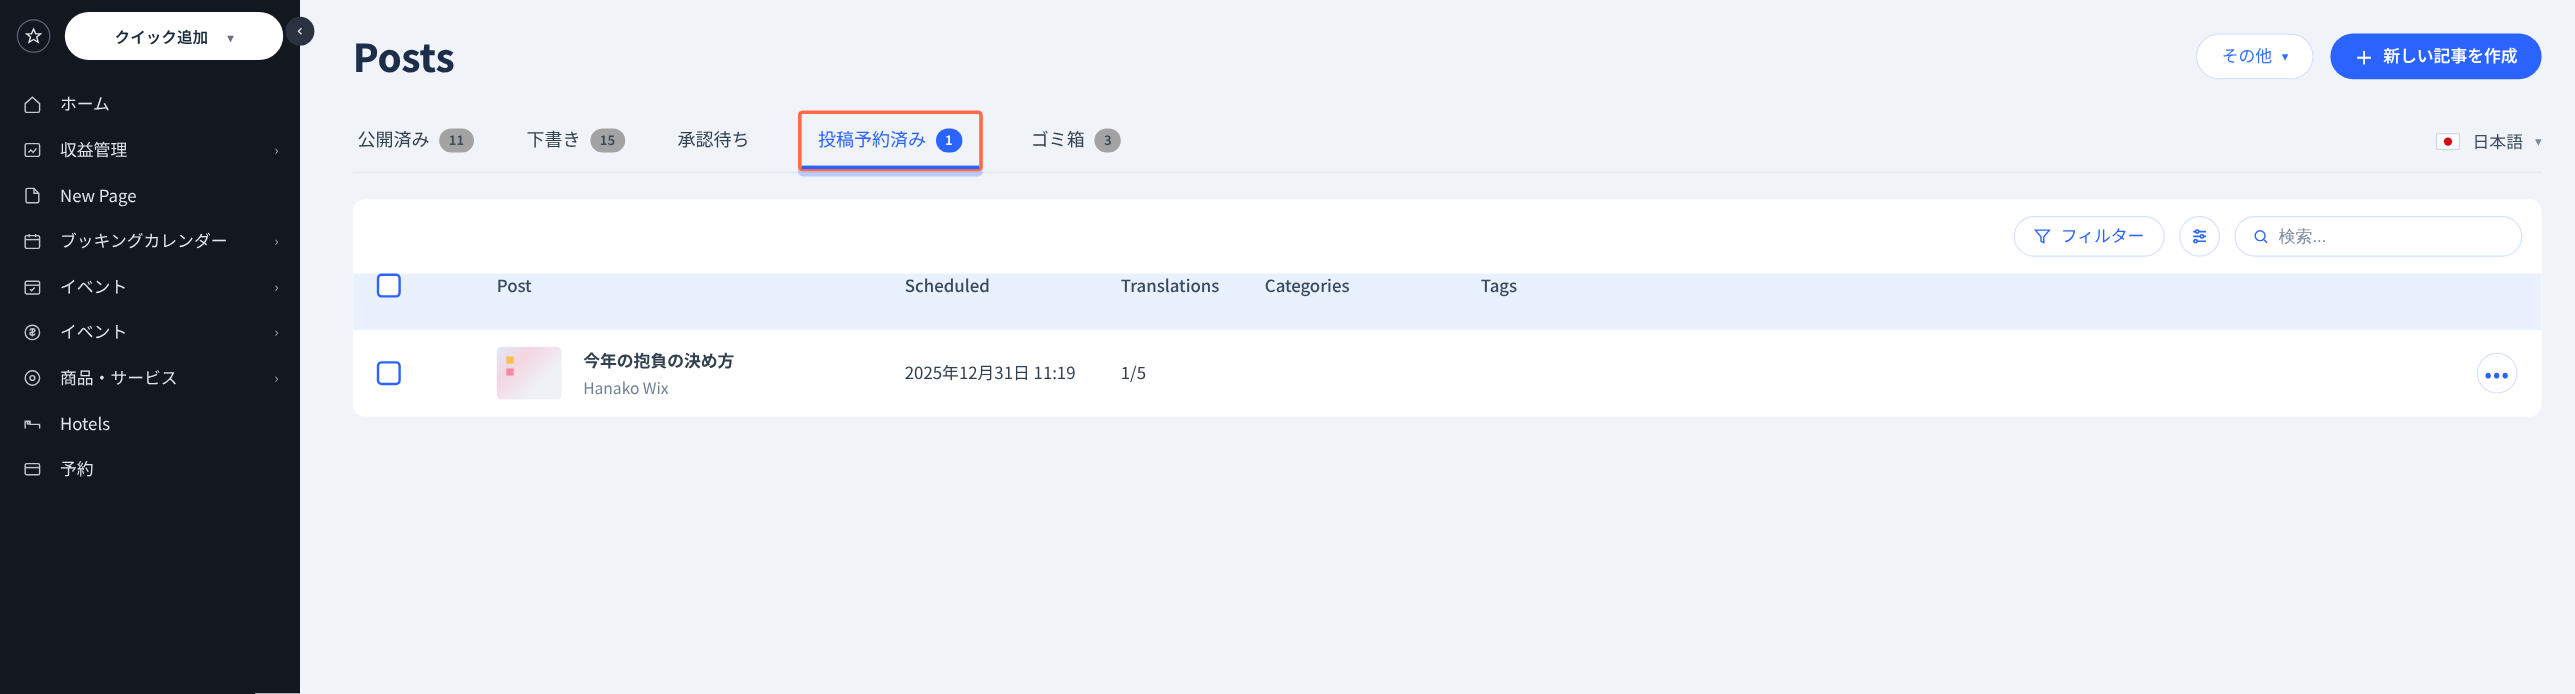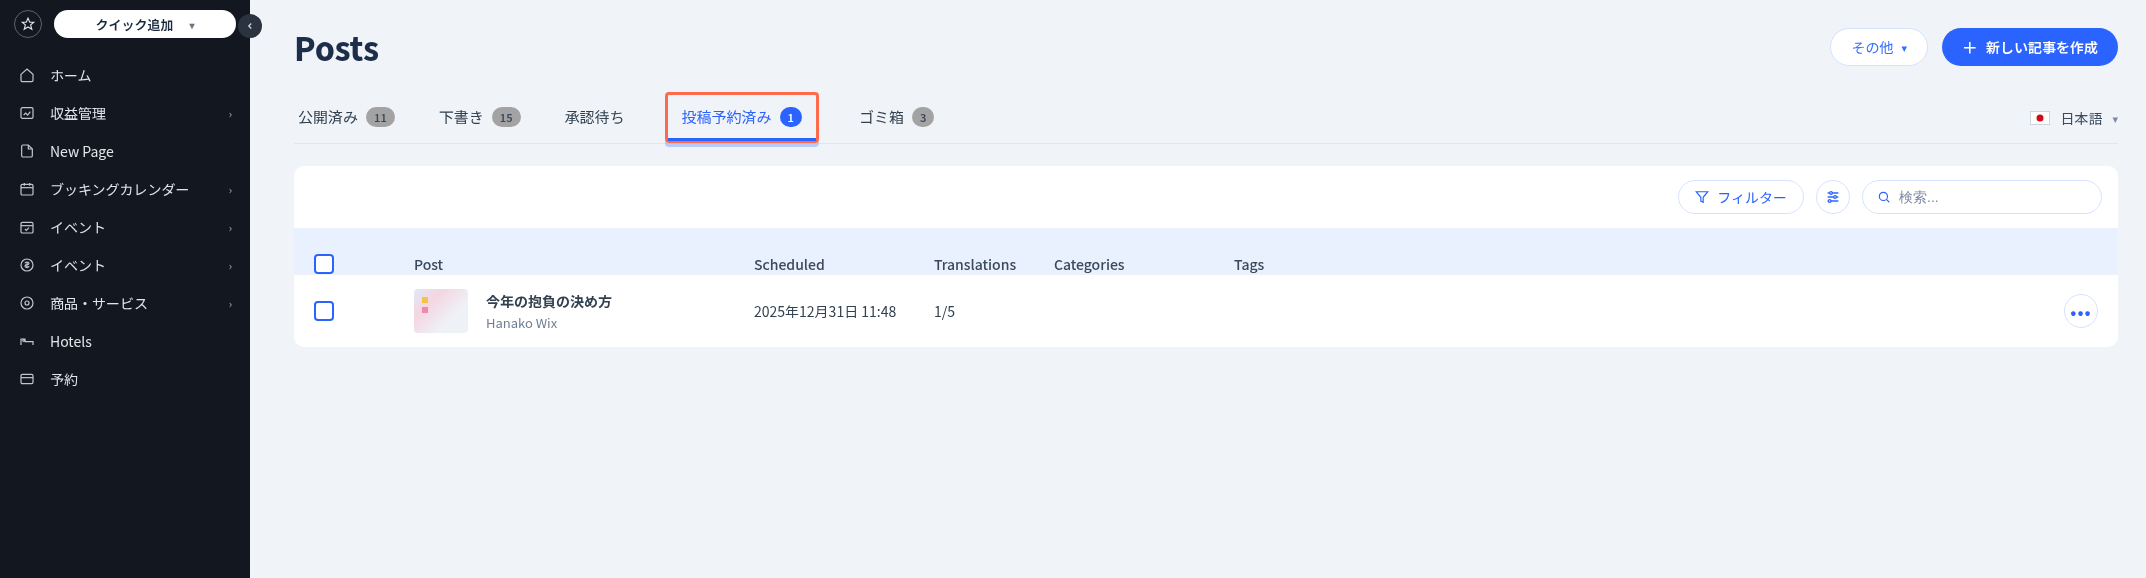--- a/index.html
+++ b/index.html
@@ -2,21 +2,21 @@
 <html><head>
 <meta charset="utf-8">
 <style>
   * { box-sizing: border-box; margin: 0; padding: 0; }
   body { font-family: -apple-system, BlinkMacSystemFont, "Segoe UI", "Hiragino Sans", "Noto Sans JP", sans-serif; background: #f0f3f8; color: #162d3d; display: flex; height: 578px; overflow: hidden; }
 
   
   .sidebar { width: 250px; background: #131720; color: #dfe5eb; display: flex; flex-direction: column; flex-shrink: 0; position: relative; }
   .sidebar-top { display: flex; align-items: center; gap: 12px; padding: 10px 14px 14px 14px; }
   .star-circle { width: 28px; height: 28px; border: 1.5px solid #5b6473; border-radius: 50%; display: flex; align-items: center; justify-content: center; color: #dfe5eb; font-size: 14px; }
-  .quick-add { flex: 1; background: #fff; color: #1a2b3c; border-radius: 24px; height: 28px; display: flex; align-items: center; justify-content: center; font-size: 13px; font-weight: 600; gap: 16px; cursor: pointer; }
+  .quick-add { flex: 1; background: #fff; color: #1a2b3c; border-radius: 24px; height: 40px; display: flex; align-items: center; justify-content: center; font-size: 13px; font-weight: 600; gap: 16px; cursor: pointer; }
   .quick-add .chev { font-size: 10px; color: #6b7280; }
   .collapse-toggle { position: absolute; top: 14px; right: -12px; width: 24px; height: 24px; background: #2b3240; border-radius: 50%; display: flex; align-items: center; justify-content: center; color: #cfd6e0; cursor: pointer; font-size: 12px; }
 
   .nav { padding: 4px 0; }
   .nav-item { display: flex; align-items: center; padding: 9px 18px; font-size: 14px; color: #dfe5eb; cursor: pointer; gap: 14px; }
   .nav-item .spacer { flex: 1; }
   .nav-item .icon { width: 18px; height: 18px; display: flex; align-items: center; justify-content: center; opacity: .85; }
   .nav-item .chev-r { font-size: 11px; opacity: .7; }
 
   
@@ -46,21 +46,21 @@
   
   .card { background: #fff; border-radius: 10px; margin-top: 22px; overflow: hidden; }
   .toolbar { display:flex; justify-content:flex-end; gap:12px; padding: 14px 16px; }
   .chip { height:34px; border:1px solid #d6e2ff; border-radius:20px; display:flex; align-items:center; padding:0 16px; gap:8px; font-size:14px; color:#2b63ff; cursor:pointer; }
   .chip.icon-only { padding:0; width:34px; justify-content:center; }
   .search-box { height:34px; border:1px solid #d6e2ff; border-radius:20px; display:flex; align-items:center; padding:0 14px; gap:8px; width:240px; }
   .search-box input { border:none; outline:none; font-size:14px; flex:1; background:transparent; color:#3a4a5c; }
   .search-box input::placeholder { color:#7c8aa0; }
   .search-box svg { color:#2b63ff; }
 
-  .thead { display:flex; align-items:flex-end; background:#e9f1ff; height:46px; padding: 0 20px; font-size:14px; color:#3a4a5c; font-weight:500; }
+  .thead { display:flex; align-items:flex-start; background:#e9f1ff; height:46px; padding: 0 20px; font-size:14px; color:#3a4a5c; font-weight:500; }
   .col-check { width: 100px; display:flex; align-items:center; }
   .col-post { width: 340px; }
   .col-sched { width: 180px; }
   .col-trans { width: 120px; }
   .col-cat { width: 180px; }
   .col-tags { flex: 1; }
   .col-actions { width: 60px; display:flex; justify-content:flex-end; }
 
   .trow { display:flex; align-items:center; padding: 14px 20px; border-top:1px solid #eef2f8; font-size:14px; color:#32414f; }
   .post-cell { display:flex; align-items:center; gap:18px; }
@@ -288,21 +288,21 @@
           </div>
           <div class="col-post">
             <div class="post-cell">
               <div class="thumb"></div>
               <div>
                 <div class="post-title">今年の抱負の決め方</div>
                 <div class="post-author">Hanako Wix</div>
               </div>
             </div>
           </div>
-          <div class="col-sched">2025年12月31日 11:48</div>
+          <div class="col-sched">2025年12月31日 11:19</div>
           <div class="col-trans">1/5</div>
           <div class="col-cat"></div>
           <div class="col-tags"></div>
           <div class="col-actions">
             <div class="more-btn">•••</div>
           </div>
         </div>
       </div>
   </div>
 </main>

